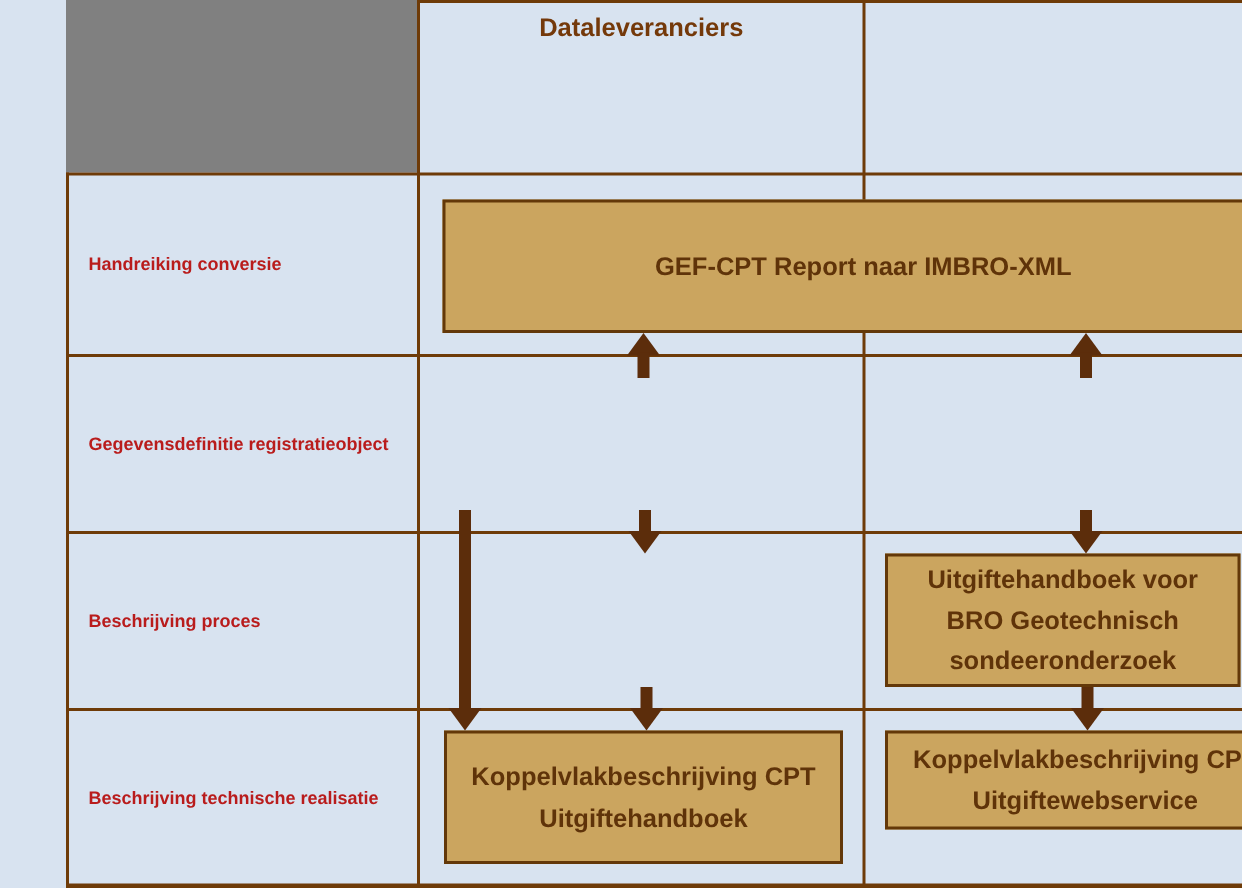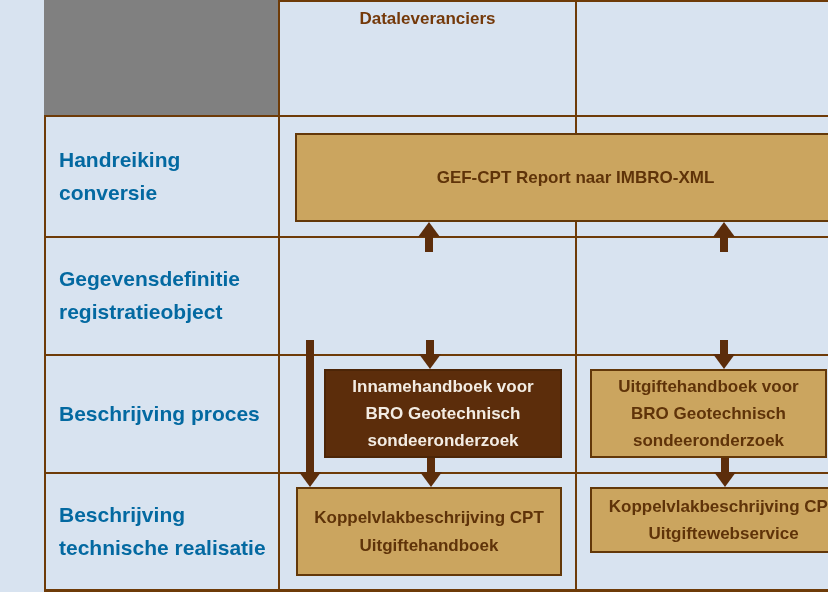--- a/index.html
+++ b/index.html
@@ -27,21 +27,21 @@
   
   .col-header{
     position:absolute;top:9px;height:28px;display:flex;align-items:flex-start;justify-content:center;
     color:#74390a;font-size:17px;
   }
   .col-header.c2{left:236px;width:295px;}
   .col-header.c3{left:533px;width:295px;}
   
   .row-label{
     position:absolute;left:2px;width:218px;padding-left:13px;
-    display:flex;align-items:center;color:#0369a1;font-size:21px;line-height:1.55;
+    display:flex;align-items:center;color:#b91c1c;font-size:12px;line-height:1.55;
   }
   .row-label.r1{top:117px;height:119px;}
   .row-label.r2{top:238px;height:116px;border-radius:10px;}
   .row-label.r3{top:356px;height:116px;}
   .row-label.r4{top:474px;height:116px;}
   
   .dbox{
     position:absolute;box-sizing:border-box;border:2px solid #633809;background:#cba55f;
     display:flex;align-items:center;justify-content:center;text-align:center;
     color:#5f3309;font-size:17px;line-height:1.6;padding:0 6px;
@@ -98,21 +98,20 @@
   <div class="gline h-bottom"></div>
 
   <div class="col-header c2">Dataleveranciers</div>
 
   <div class="row-label r1">Handreiking conversie</div>
   <div class="row-label r2">Gegevensdefinitie registratieobject</div>
   <div class="row-label r3">Beschrijving proces</div>
   <div class="row-label r4">Beschrijving technische realisatie</div>
 
   <div class="dbox box-gef">GEF-CPT Report naar IMBRO-XML</div>
-  <div class="dbox dark box-innamehandboek">Innamehandboek voor BRO Geotechnisch sondeeronderzoek</div>
   <div class="dbox box-uitgiftehandboek">Uitgiftehandboek voor BRO Geotechnisch sondeeronderzoek</div>
   <div class="dbox box-koppelvlak-inname">Koppelvlakbeschrijving CPT Uitgiftehandboek</div>
   <div class="dbox box-koppelvlak-uitgifte">Koppelvlakbeschrijving CPT Uitgiftewebservice</div>
 
   <div class="arrow a-up-left">
     <div class="head up"></div>
     <div class="shaft"></div>
   </div>
   <div class="arrow a-up-right">
     <div class="head up"></div>

